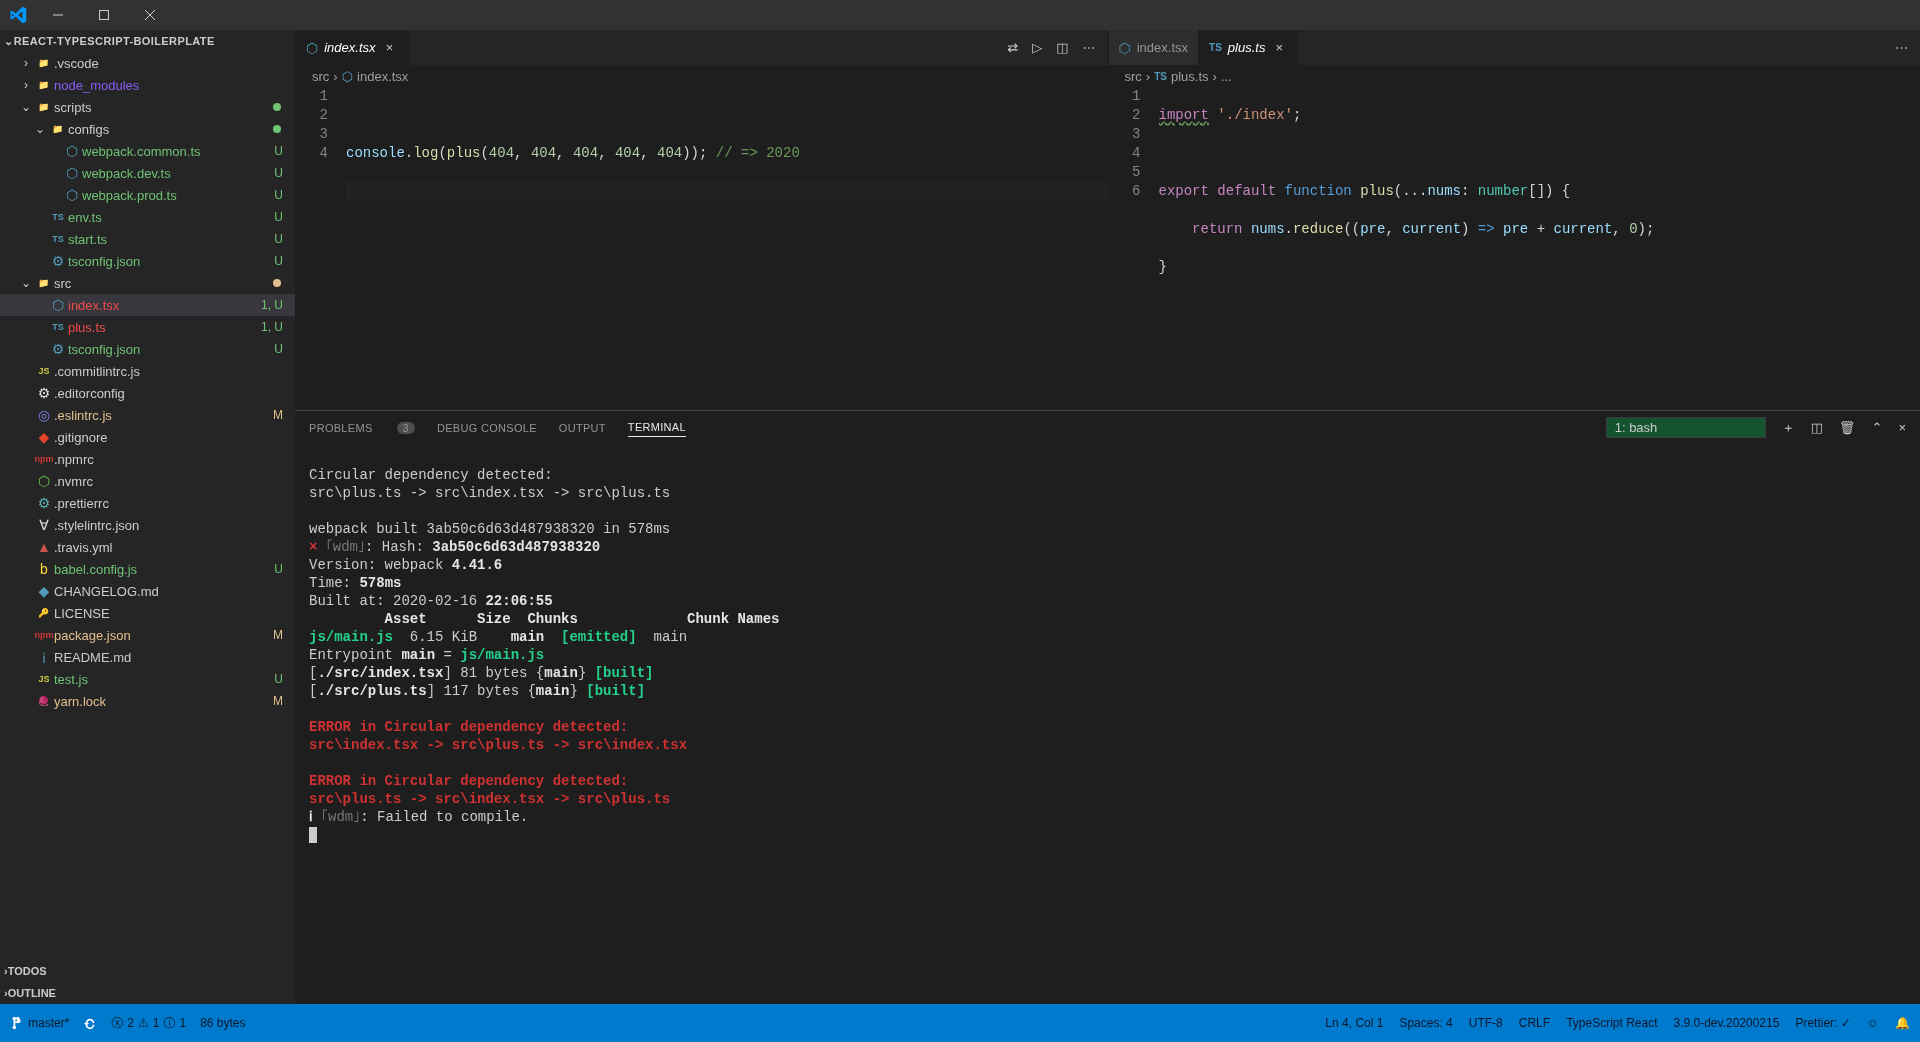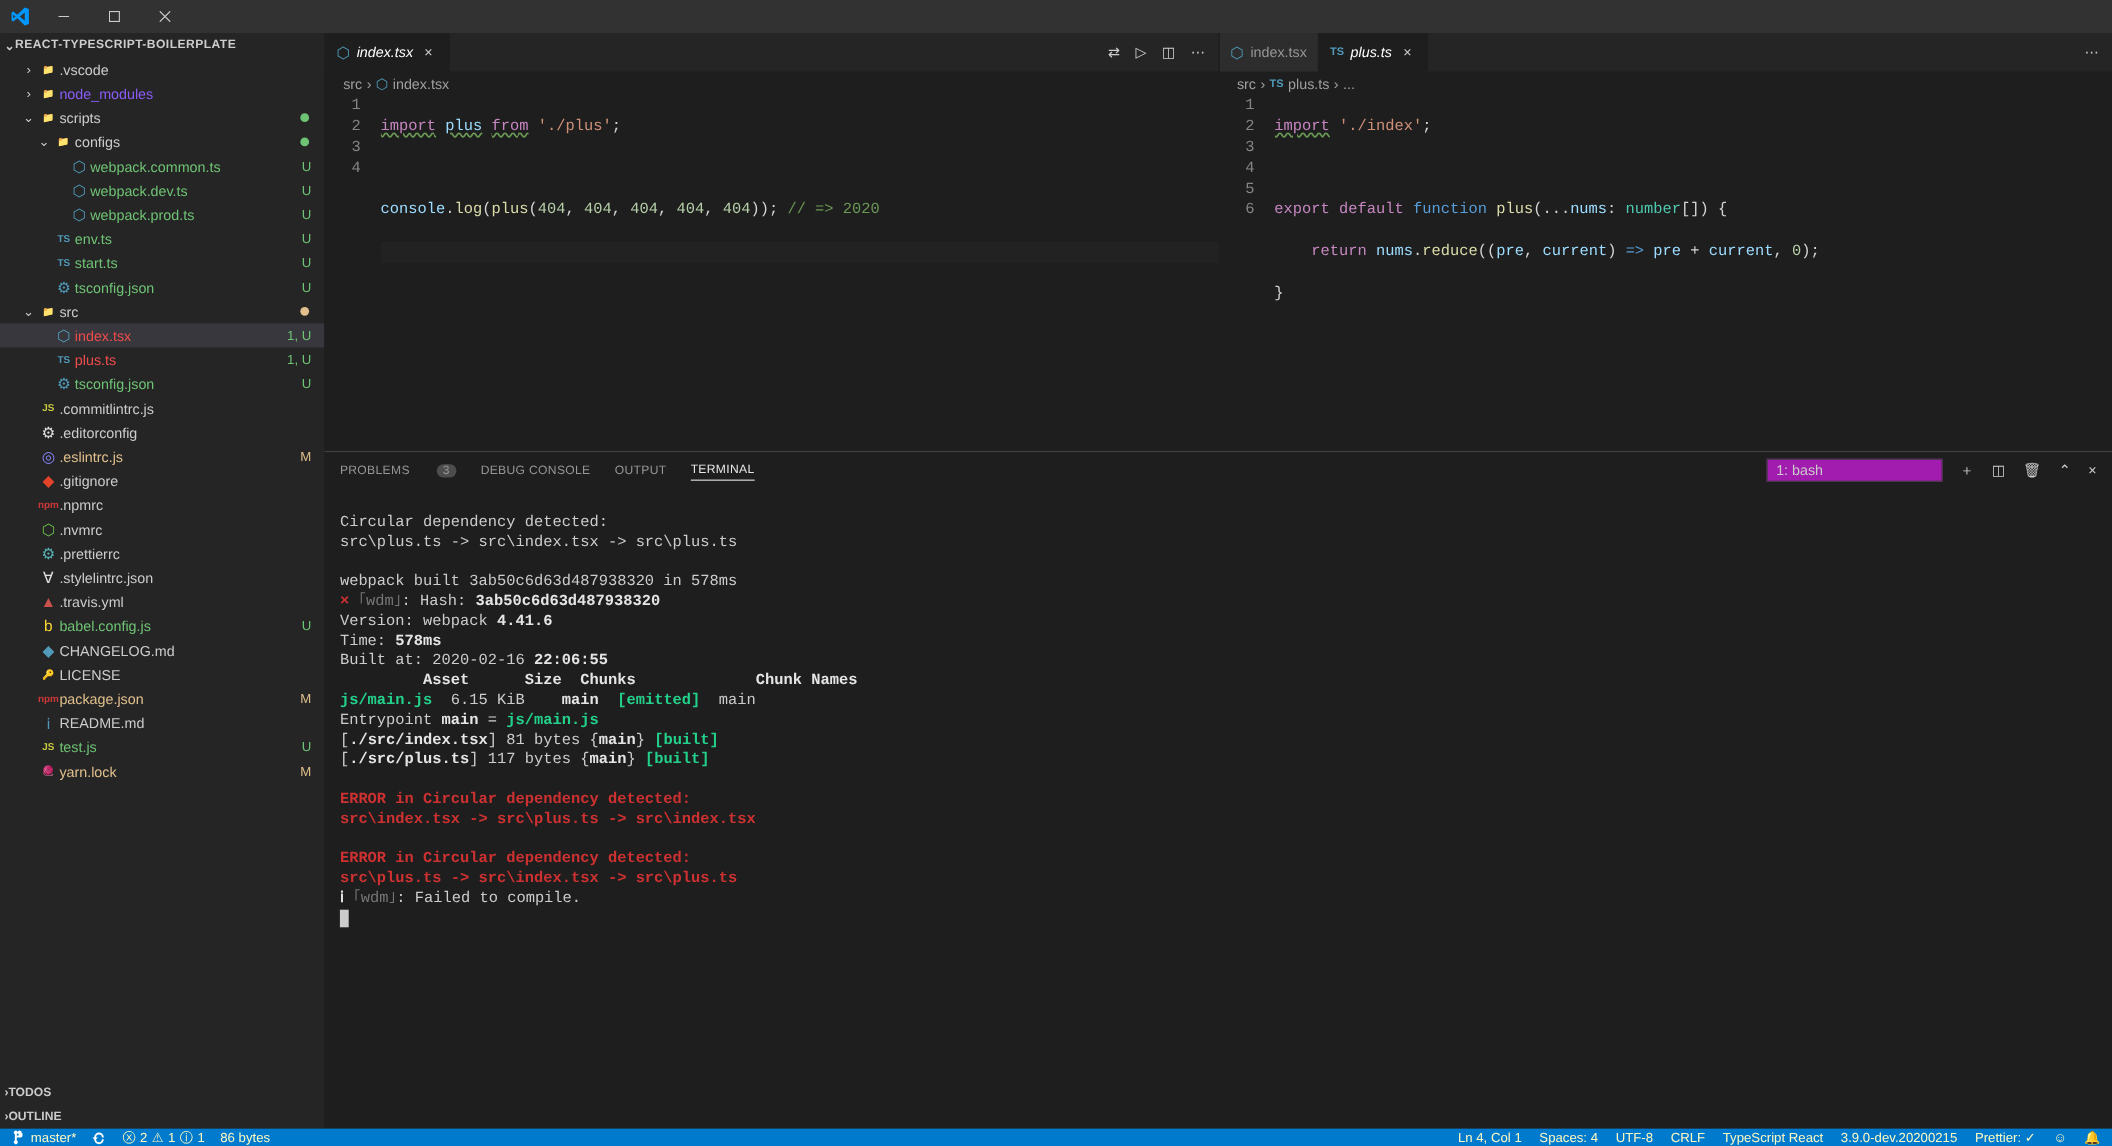--- a/index.html
+++ b/index.html
@@ -129,44 +129,44 @@
 .code .cmt { color: #6a9955; }
 .code .op { color: #d4d4d4; }
 .code .squig { text-decoration: underline wavy #6a9955; text-underline-offset: 2px; }
 
 .panel { flex: 1; background: #1e1e1e; display: flex; flex-direction: column; border-top: 1px solid #414141; min-height: 0; }
 .panel-tabs { height: 33px; display: flex; align-items: center; padding: 0 14px; gap: 22px; }
 .panel-tab { font-size: 11px; color: #969696; letter-spacing: 0.3px; display: flex; align-items: center; gap: 24px; }
 .panel-tab.active { color: #e7e7e7; border-bottom: 1px solid #e7e7e7; padding-bottom: 3px; margin-top: 3px; }
 .panel-tab .count { background: #4d4d4d; border-radius: 10px; padding: 0 6px; font-size: 11px; }
 .panel-actions { margin-left: auto; display: flex; align-items: center; gap: 16px; color: #cccccc; }
-.term-select { background: #a21caf; border: 1px solid #3c3c3c; color: #cccccc; padding: 2px 24px 2px 8px; font-size: 13px; width: 160px; }
+.term-select { background: #14532d; border: 1px solid #3c3c3c; color: #cccccc; padding: 2px 24px 2px 8px; font-size: 13px; width: 160px; }
 
 .terminal {
   flex: 1;
   padding: 4px 14px;
   font-family: Consolas,'Courier New',monospace;
   font-size: 14px;
   line-height: 18px;
   white-space: pre;
   overflow: hidden;
   color: #cccccc;
 }
 .terminal .grn { color: #23d18b; font-weight: bold; }
 .terminal .red { color: #cd3131; font-weight: bold; }
 .terminal .gry { color: #767676; }
 .terminal .bld { font-weight: bold; color: #e5e5e5; }
 .terminal .cursor { background:#cccccc; display:inline-block; width:8px; height:16px; vertical-align: text-bottom;}
 
 .statusbar {
-  height: 16px;
+  height: 38px;
   background: #007acc;
   display: flex;
   align-items: center;
-  color: #fef9c3;
+  color: #0f172a;
   font-size: 12px;
   padding: 0 10px;
   gap: 14px;
 }
 .statusbar .sb-item { display: flex; align-items: center; gap: 4px; }
 .statusbar .right { margin-left: auto; display: flex; gap: 16px; align-items: center; }
 
 svg { display: block; }
 </style>
 </head>
@@ -438,21 +438,20 @@
         </div>
         <div class="code-area">
           <div class="err-stripe"></div>
           <div class="gutter">
             <div>1</div>
             <div>2</div>
             <div>3</div>
             <div>4</div>
           </div>
           <div class="code">
-<div><span class="kw squig">import</span> <span class="var squig">plus</span> <span class="kw squig">from</span> <span class="str">'./plus'</span><span class="op">;</span></div>
 <div> </div>
 <div><span class="var">console</span><span class="op">.</span><span class="fn">log</span><span class="op">(</span><span class="fn">plus</span><span class="op">(</span><span class="num">404</span><span class="op">, </span><span class="num">404</span><span class="op">, </span><span class="num">404</span><span class="op">, </span><span class="num">404</span><span class="op">, </span><span class="num">404</span><span class="op">)); </span><span class="cmt">// =&gt; 2020</span></div>
 <div style="background:rgba(255,255,255,0.02)"> </div>
           </div>
         </div>
       </div>
 
       <div class="editor-group">
         <div class="tabs-row">
           <div class="tab">

